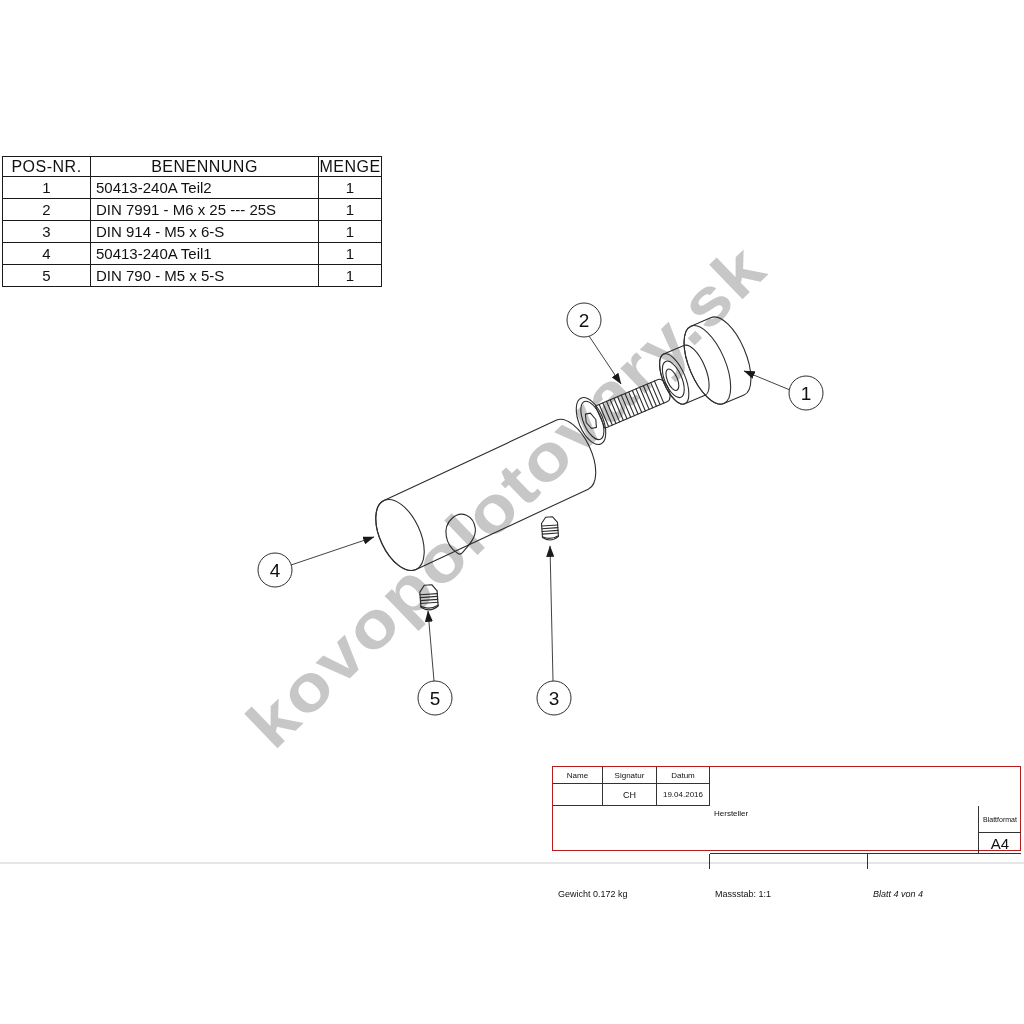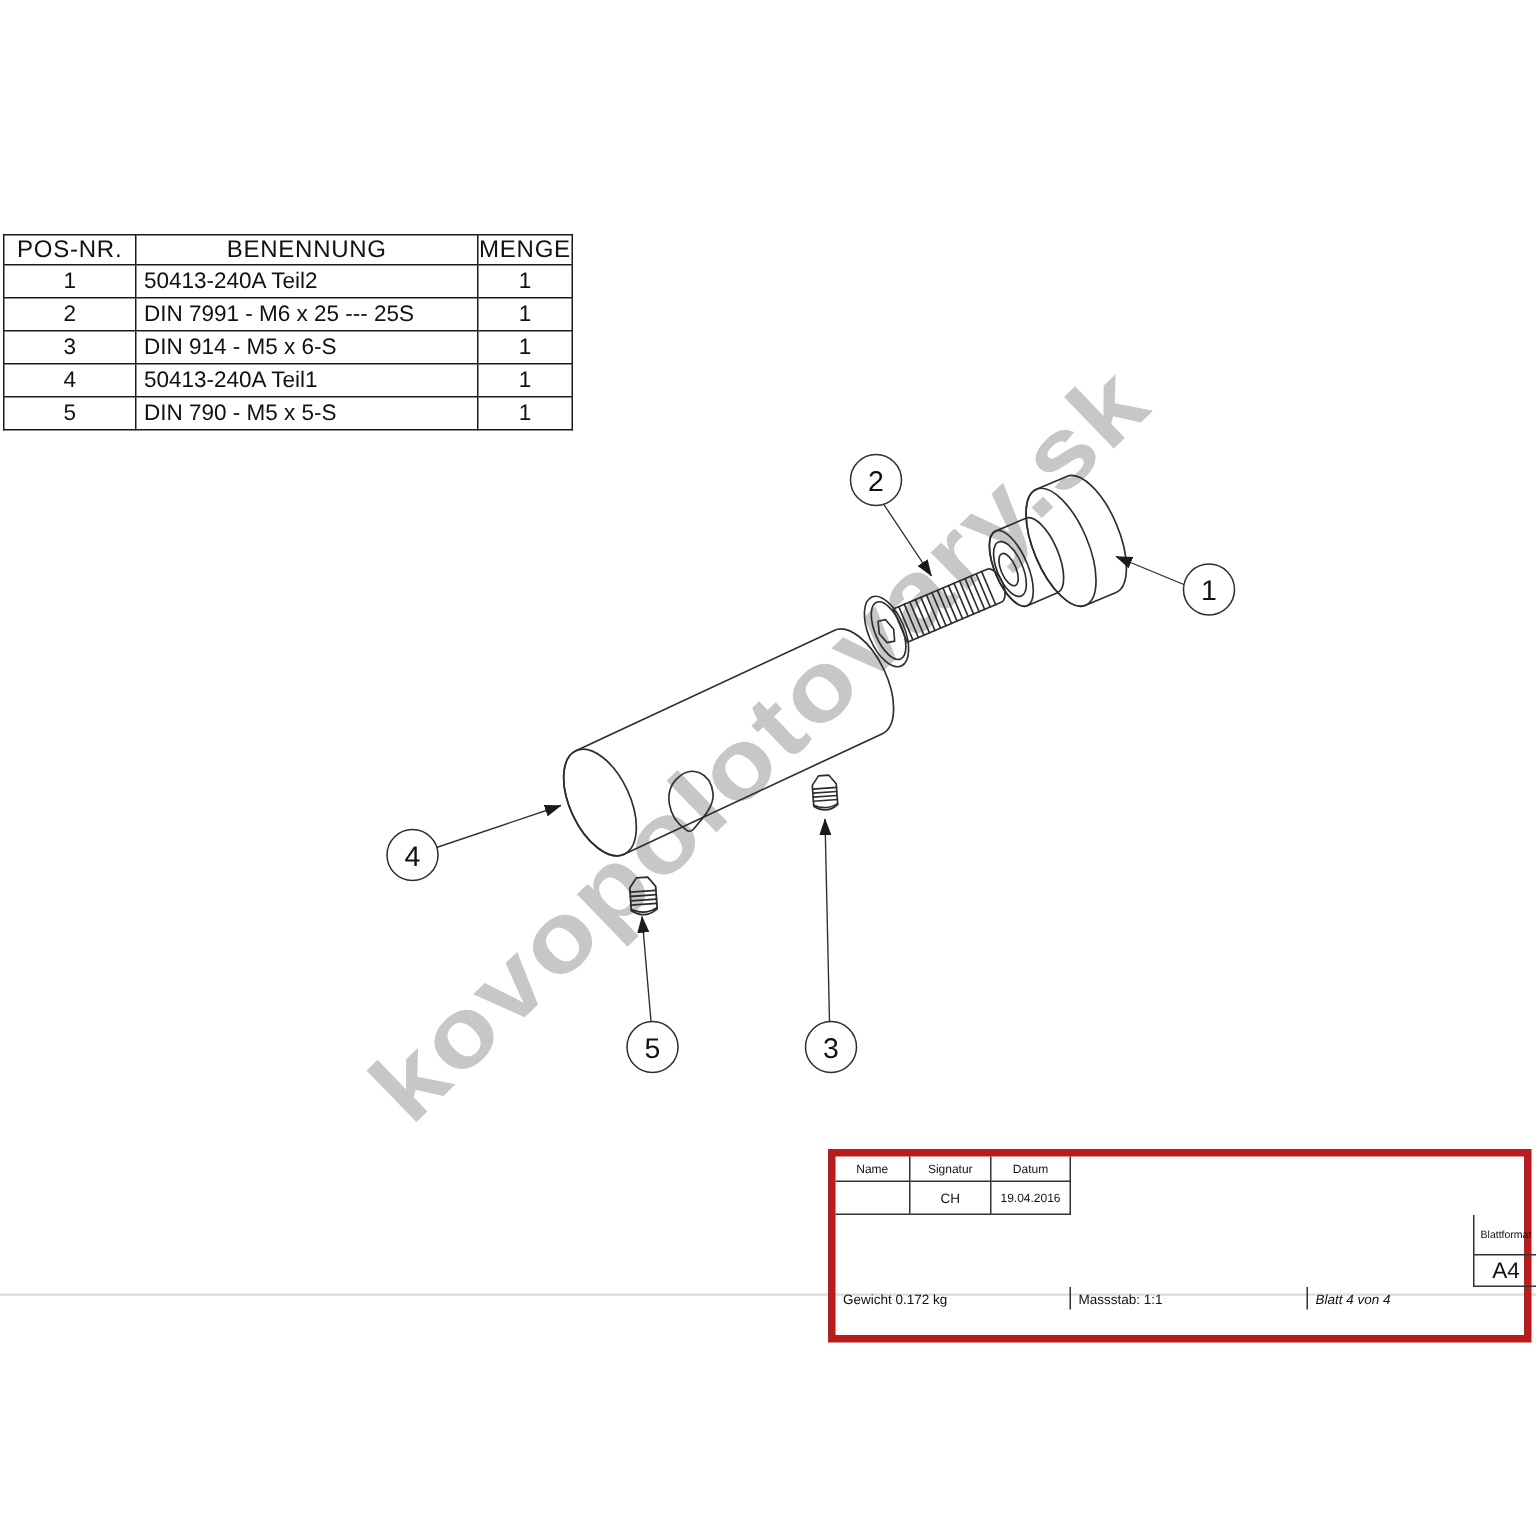--- a/index.html
+++ b/index.html
@@ -9,30 +9,30 @@
   
   .bom{position:absolute;left:2px;top:156px;border-collapse:collapse;table-layout:fixed;}
   .bom td,.bom th{border:1px solid #1a1a1a;padding:0;vertical-align:middle;
     font-weight:normal;white-space:nowrap;overflow:hidden;}
   .bom th{height:19px;font-size:16px;letter-spacing:.5px;text-align:center;}
   .bom td{height:21px;font-size:15px;text-align:center;}
   .col-pos{width:87px;} .col-name{width:227px;} .col-qty{width:62px;}
   .bom td.cell-name{text-align:left;padding-left:5px;margin-top:22px;}
 
   
-  .tb{position:absolute;left:552px;top:766px;width:469px;height:129px;
-    border:5px solid #b91c1c;box-sizing:border-box;font-size:8px;color:#111;}
+  .tb{position:absolute;left:552px;top:766px;width:469px;height:85px;
+    border:1px solid #b91c1c;box-sizing:border-box;font-size:8px;color:#111;}
   .tb .cell{position:absolute;box-sizing:border-box;}
   .bR{border-right:1px solid #333;} .bB{border-bottom:1px solid #333;} .bL{border-left:1px solid #333;}
   .lbl{position:absolute;left:4px;top:3px;font-size:8px;}
   .ctr{display:flex;align-items:center;justify-content:center;height:100%;}
   .tb .big{position:absolute;left:6px;top:11px;font-size:22px;letter-spacing:.5px;}
   .tb .surface{position:absolute;left:162px;top:3px;font-size:8.5px;white-space:pre;}
   .tb .wsv{position:absolute;left:5px;top:26px;font-size:9px;}
-  .vmid{display:flex;align-items:center;height:100%;padding-left:5px;font-size:9px;}
+  .vmid{display:flex;align-items:center;height:100%;padding-left:5px;font-size:9px;margin-top:32px;}
 
   
   .drawing{position:absolute;left:0;top:0;}
   .layer-fill{fill:#ffffff;stroke:none;}
   .layer-stroke{fill:none;stroke:#2d2d2d;stroke-width:1.1;stroke-linejoin:round;stroke-linecap:round;}
   .watermark{font-family:"Liberation Sans",sans-serif;font-weight:bold;font-size:66px;
     fill:#c7c7c7;letter-spacing:2px;}
   .leader{stroke:#2d2d2d;stroke-width:.9;fill:none;}
   .balloon-circle{fill:#fff;stroke:#2d2d2d;stroke-width:1;}
   .balloon-num{font-family:"Liberation Sans",sans-serif;font-size:19px;fill:#111;
@@ -197,20 +197,23 @@
     </div>
     <div class="cell bR bB" style="left:0;top:17px;width:50px;height:22px;"></div>
     <div class="cell bR bB" style="left:50px;top:17px;width:54px;height:22px;font-size:9px;">
       <div class="ctr">CH</div>
     </div>
     <div class="cell bR bB" style="left:104px;top:17px;width:53px;height:22px;">
       <div class="ctr">19.04.2016</div>
     </div>
 
 
+    <div class="cell bB" style="left:157px;top:39px;width:268px;height:48px;">
+      <span class="lbl">Hersteller</span>
+    </div>
     <div class="cell bL bB" style="left:425px;top:39px;width:43px;height:27px;font-size:7px;">
       <div class="ctr">Blattformat</div>
     </div>
     <div class="cell bL bB" style="left:425px;top:66px;width:43px;height:21px;font-size:15px;text-align:center;">
       <div class="ctr">A4</div>
     </div>
 
     <div class="cell bR" style="left:0;top:87px;width:157px;height:15px;">
       <div class="vmid">Gewicht 0.172 kg</div>
     </div>

